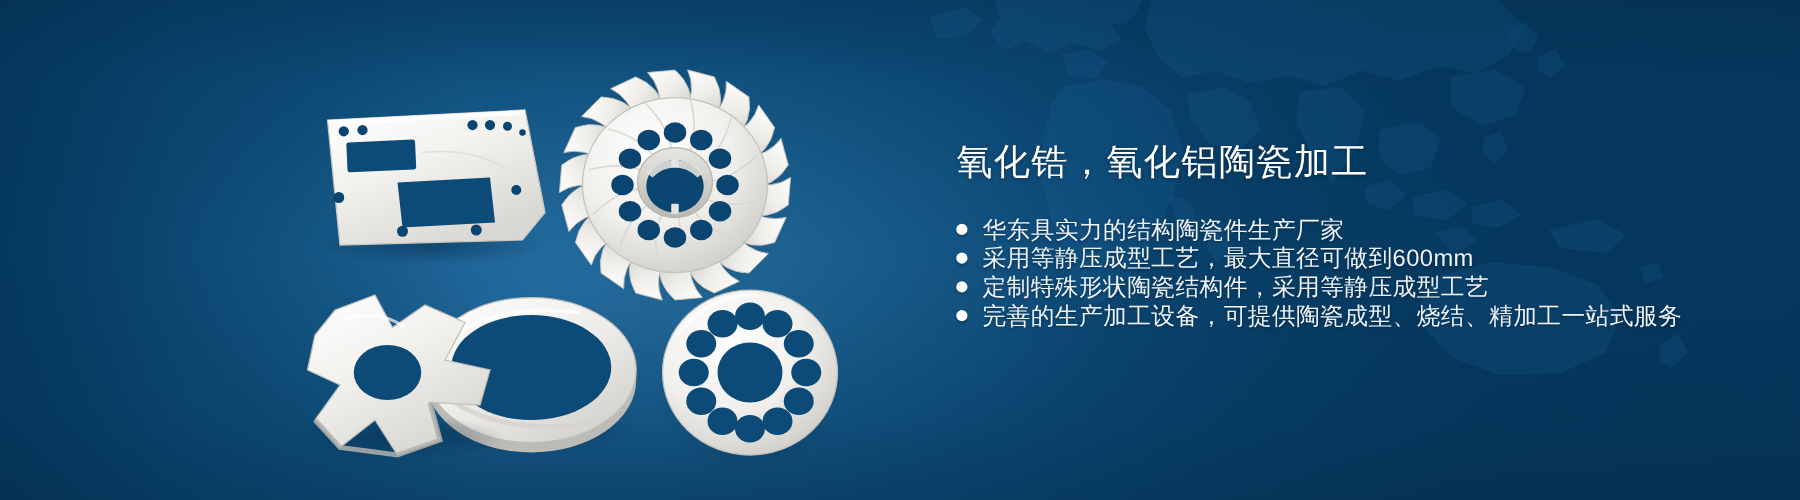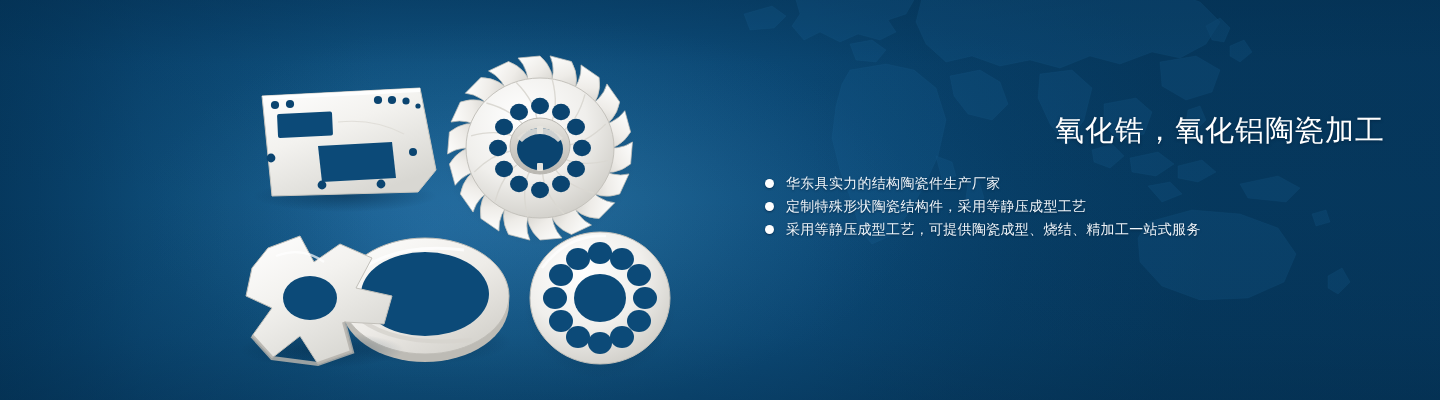--- a/index.html
+++ b/index.html
@@ -5,21 +5,20 @@
 <style>
   * { margin:0; padding:0; box-sizing:border-box; }
   html,body { width:1440px; height:400px; overflow:hidden; background:#063f6b; }
   body { font-family:"Liberation Sans","DejaVu Sans",sans-serif; }
 
   #banner {
     position:relative;
     width:1440px; height:400px;
     overflow:hidden;
     background:#d946ef;
-    text-align:right;
   }
 
   
   .bg-base{
     position:absolute; inset:0;
     background:
       radial-gradient(ellipse 780px 470px at 430px 230px, #1a6296 0%, #125684 28%, #0c4a77 52%, #084069 76%, #063a60 100%);
   }
   .bg-side{
     position:absolute; inset:0;
@@ -70,21 +69,21 @@
     letter-spacing:1px;
     font-weight:400;
     text-shadow:0 1px 3px rgba(0,25,50,0.55);
     white-space:nowrap;
   }
   .bullets{ margin-top:24px; list-style:none; }
   .bullet{
     display:flex; align-items:center;
     height:23px;
     color:#eef4f9;
-    font-size:14px;
+    font-size:19px;
     letter-spacing:0.3px;
     text-shadow:0 1px 2px rgba(0,25,50,0.55);
     white-space:nowrap;
   }
   .dot{
     flex:0 0 auto;
     width:9px; height:9px; border-radius:50%;
     background:#ffffff;
     margin-right:12px;
     box-shadow:0 1px 2px rgba(0,20,45,0.5);
@@ -320,22 +319,26 @@
   <div class="copy">
     <div class="headline">氧化锆，氧化铝陶瓷加工</div>
 
     <ul class="bullets">
       <li class="bullet">
         <span class="dot"></span>
         <span class="bullet-text">华东具实力的结构陶瓷件生产厂家</span>
       </li>
       <li class="bullet">
         <span class="dot"></span>
+        <span class="bullet-text">采用等静压成型工艺，最大直径可做到600mm</span>
+      </li>
+      <li class="bullet">
+        <span class="dot"></span>
         <span class="bullet-text">定制特殊形状陶瓷结构件，采用等静压成型工艺</span>
       </li>
       <li class="bullet">
         <span class="dot"></span>
-        <span class="bullet-text">采用等静压成型工艺，可提供陶瓷成型、烧结、精加工一站式服务</span>
+        <span class="bullet-text">完善的生产加工设备，可提供陶瓷成型、烧结、精加工一站式服务</span>
       </li>
     </ul>
   </div>
 
 </div>
 
 </body></html>

